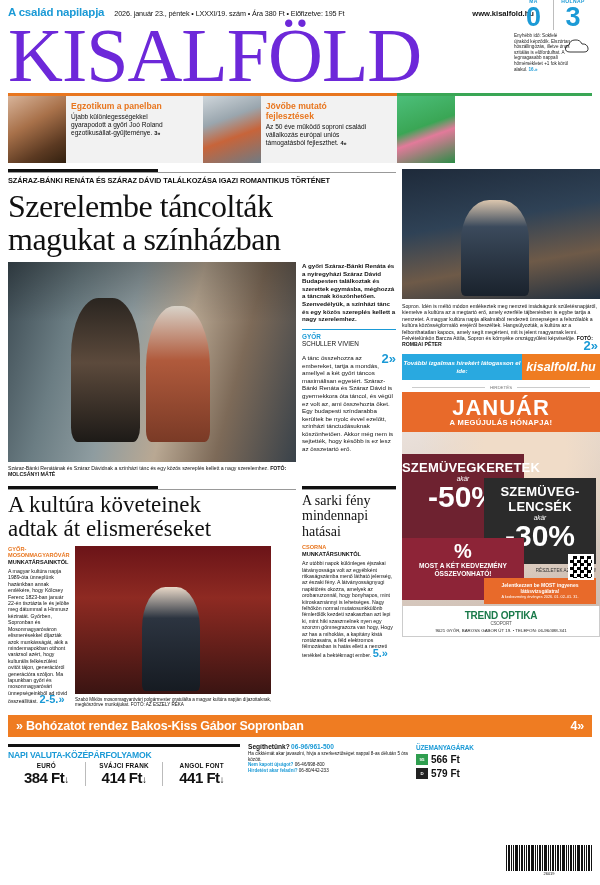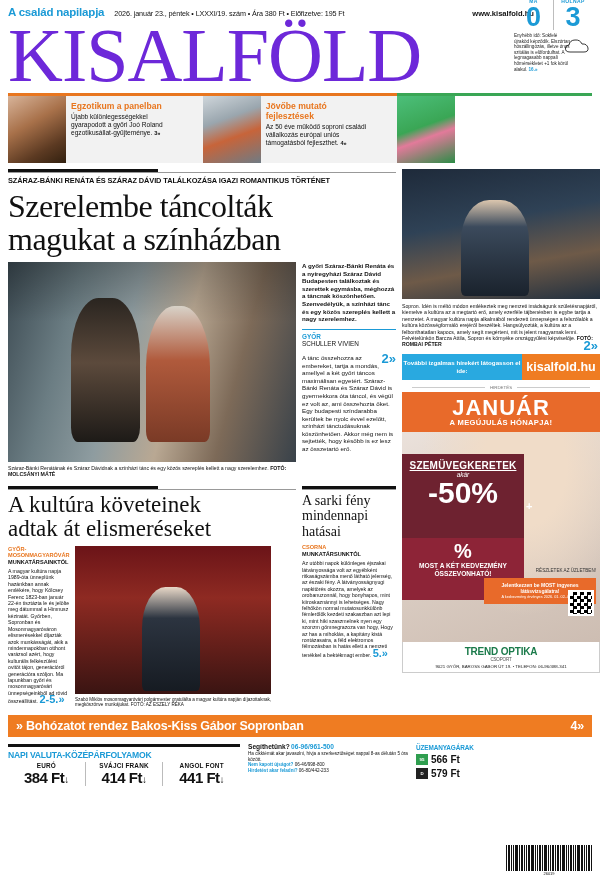--- a/index.html
+++ b/index.html
@@ -79,41 +79,41 @@
   .caption .credit { font-weight: bold; }
 
   
   .side-head {
     background: #1b9ad6; color: #fff; font-size: 11px; font-weight: bold;
     padding: 3px 5px; letter-spacing: -0.2px;
   }
   .side-photo { width: 198px; height: 130px; position: relative; overflow: hidden; }
   .side-text { font-size: 5.2px; line-height: 6.4px; padding: 4px 2px 0 0; }
   .side-text .credit { font-weight: bold; }
-  .promo { display: flex; margin-top: 6px; height: 26px; }
+  .promo { display: flex; margin-top: 6px; height: 26px; font-style: italic; }
   .promo-l { flex: 1; background: #29a9e0; color: #fff; font-size: 6.2px; line-height: 8px;
              display: flex; align-items: center; justify-content: center; text-align: center; font-weight: bold; }
   .promo-r { width: 78px; background: #ef7c22; color: #fff; font-size: 12.5px; font-weight: bold;
              display: flex; align-items: center; justify-content: center; }
   .hirdetes { text-align: center; font-size: 4.4px; color: #777; margin: 5px 0 2px;
               position: relative; }
   .hirdetes span { background: #fff; padding: 0 5px; position: relative; z-index: 2; }
   .hirdetes:before { content: ""; position: absolute; left: 10px; right: 10px; top: 50%; border-top: 1px solid #ccc; }
 
   
-  .ad { width: 198px; height: 250px; position: relative; overflow: hidden;
+  .ad { width: 198px; height: 214px; position: relative; overflow: hidden;
         background: linear-gradient(160deg,#efe7e2 0%, #d8ccc4 55%, #c9bbb2 100%); }
   .ad-top { background: #e86a2a; color: #fff; text-align: center; padding: 6px 0 5px; }
   .ad-jan { font-size: 22px; font-weight: bold; line-height: 20px; letter-spacing: 1px; }
   .ad-sub { font-size: 7.6px; font-weight: bold; letter-spacing: .3px; }
   .ad-deal1 { position: absolute; left: 0; top: 62px; width: 122px; height: 84px;
               background: #6e2230; color: #fff; text-align: center; padding-top: 6px; }
   .ad-deal2 { position: absolute; right: 4px; top: 86px; width: 112px; height: 86px;
               background: #2b2b2b; color: #fff; text-align: center; padding-top: 6px; }
-  .ad-lbl { font-size: 10px; font-weight: bold; letter-spacing: .2px; text-decoration: underline; }
+  .ad-lbl { font-size: 13px; font-weight: bold; letter-spacing: .2px; }
   .ad-akar { font-size: 6.4px; font-style: italic; }
   .ad-pct { font-size: 30px; font-weight: bold; line-height: 30px; }
   .ad-plus { position: absolute; left: 124px; top: 108px; color: #fff; font-size: 11px; font-weight: bold; }
   .ad-deal3 { position: absolute; left: 0; top: 146px; width: 122px; height: 62px;
               background: #8d2437; color: #fff; text-align: center; padding-top: 2px; }
   .ad-most { font-size: 6.6px; font-weight: bold; line-height: 8px; }
   .ad-reszl { position: absolute; right: 4px; top: 176px; font-size: 4.6px; color: #333; }
   .ad-cta { position: absolute; right: 4px; top: 186px; width: 112px; background: #e86a2a;
             color: #fff; font-size: 5px; line-height: 6px; padding: 4px; text-align: center; font-weight: bold; }
   .qr { position: absolute; right: 6px; bottom: 26px; width: 26px; height: 26px;
@@ -348,20 +348,25 @@
         <div class="ad-top" style="position:relative">
           <div class="ad-jan">JANUÁR</div>
           <div class="ad-sub">A MEGÚJULÁS HÓNAPJA!</div>
         </div>
         <div class="ad-deal1">
           <div class="ad-lbl">SZEMÜVEGKERETEK</div>
           <div class="ad-akar">akár</div>
           <div class="ad-pct">-50%</div>
         </div>
         <div class="ad-plus">+</div>
+        <div class="ad-deal2">
+          <div class="ad-lbl">SZEMÜVEG-LENCSÉK</div>
+          <div class="ad-akar">akár</div>
+          <div class="ad-pct">-30%</div>
+        </div>
         <div class="ad-deal3">
           <div class="ad-pct" style="font-size:20px;line-height:22px">%</div>
           <div class="ad-most">MOST A KÉT KEDVEZMÉNY ÖSSZEVONHATÓ!</div>
         </div>
         <div class="ad-reszl">RÉSZLETEK AZ ÜZLETBEN!</div>
         <div class="ad-cta">
           <span>Jelentkezzen be MOST ingyenes látásvizsgálatra!</span>
           <div style="font-weight:normal;font-size:3.8px">A kedvezmény érvényes 2026. 01. 02–01. 31.</div>
         </div>
         <div class="qr"></div>

